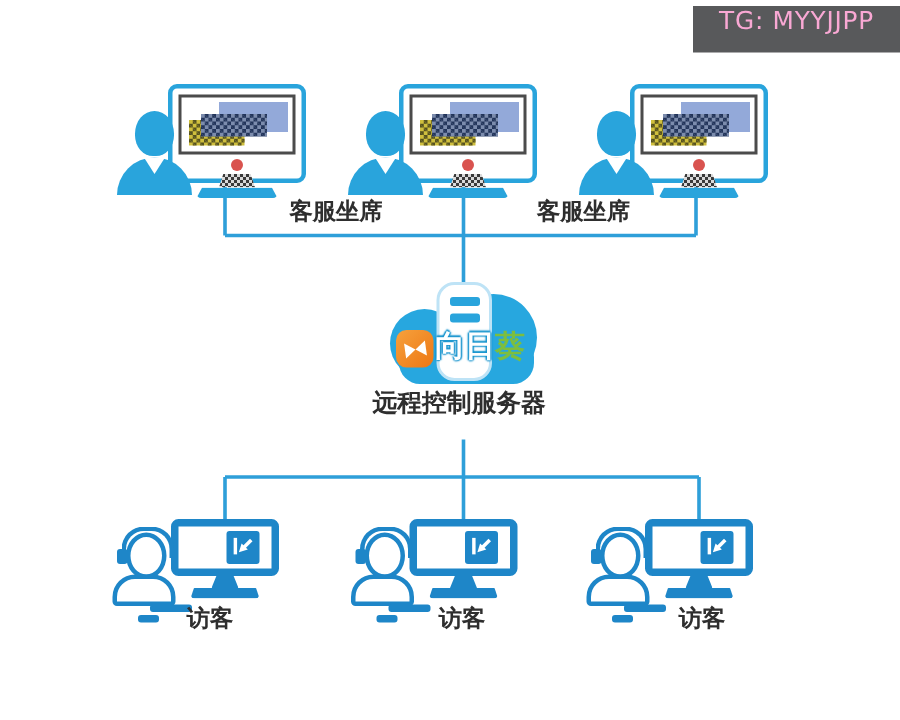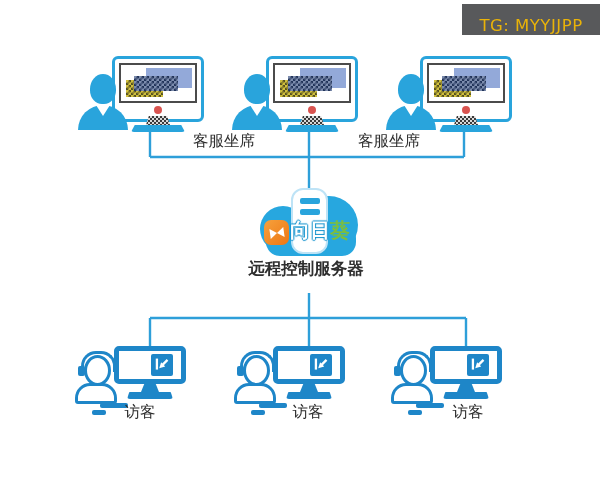--- a/index.html
+++ b/index.html
@@ -7,29 +7,29 @@
     --blue2:#1E86C8;      
     --line:#2E9FD9;
     --badge:#58595B;
     --ink:#2e2e2e;
   }
   html,body{margin:0;padding:0;}
   body{font-family:"DejaVu Sans","Liberation Sans",sans-serif;background:#fff;}
   .canvas{position:relative;width:600px;height:480px;background:#ffffff;overflow:hidden;}
 
   
-  .badge{position:absolute;background:var(--badge);color:#eab308;display:flex;align-items:flex-end;justify-content:center;letter-spacing:.5px;}
+  .badge{position:absolute;background:var(--badge);color:#f9a8d4;display:flex;align-items:flex-start;justify-content:center;letter-spacing:.5px;}
   .badge.tg{left:462px;top:4px;width:138px;height:31px;font-size:16.5px;}
   .badge.site{left:0;top:444px;width:176px;height:34px;font-size:15.5px;}
 
   
   svg.wires{position:absolute;left:0;top:0;z-index:1;}
 
   
-  .lbl{position:absolute;transform:translateX(-50%);color:var(--ink);font-size:15.5px;font-weight:400;white-space:nowrap;z-index:4;}
+  .lbl{position:absolute;transform:translateX(-50%);color:var(--ink);font-size:15.5px;font-weight:700;white-space:nowrap;z-index:4;}
 
   
   .ws-agent{position:absolute;width:150px;height:92px;z-index:2;}
   .imac{position:absolute;left:34px;top:4px;width:86px;height:60px;background:#fff;border:3px solid var(--blue1);border-radius:6px;}
   .imac .screen{position:absolute;left:4px;right:4px;top:4px;height:36px;background:#fff;border:2px solid #4b4b4b;overflow:hidden;}
   .sc-peri{position:absolute;right:4%;top:7%;width:62%;height:58%;background:#93A9D9;}
   .checker-navy{background-color:#7C8CAD;background-image:
      linear-gradient(45deg,#22345A 25%,transparent 25%,transparent 75%,#22345A 75%),
      linear-gradient(45deg,#22345A 25%,transparent 25%,transparent 75%,#22345A 75%);
      background-position:0 0,2.5px 2.5px;background-size:5px 5px;}

